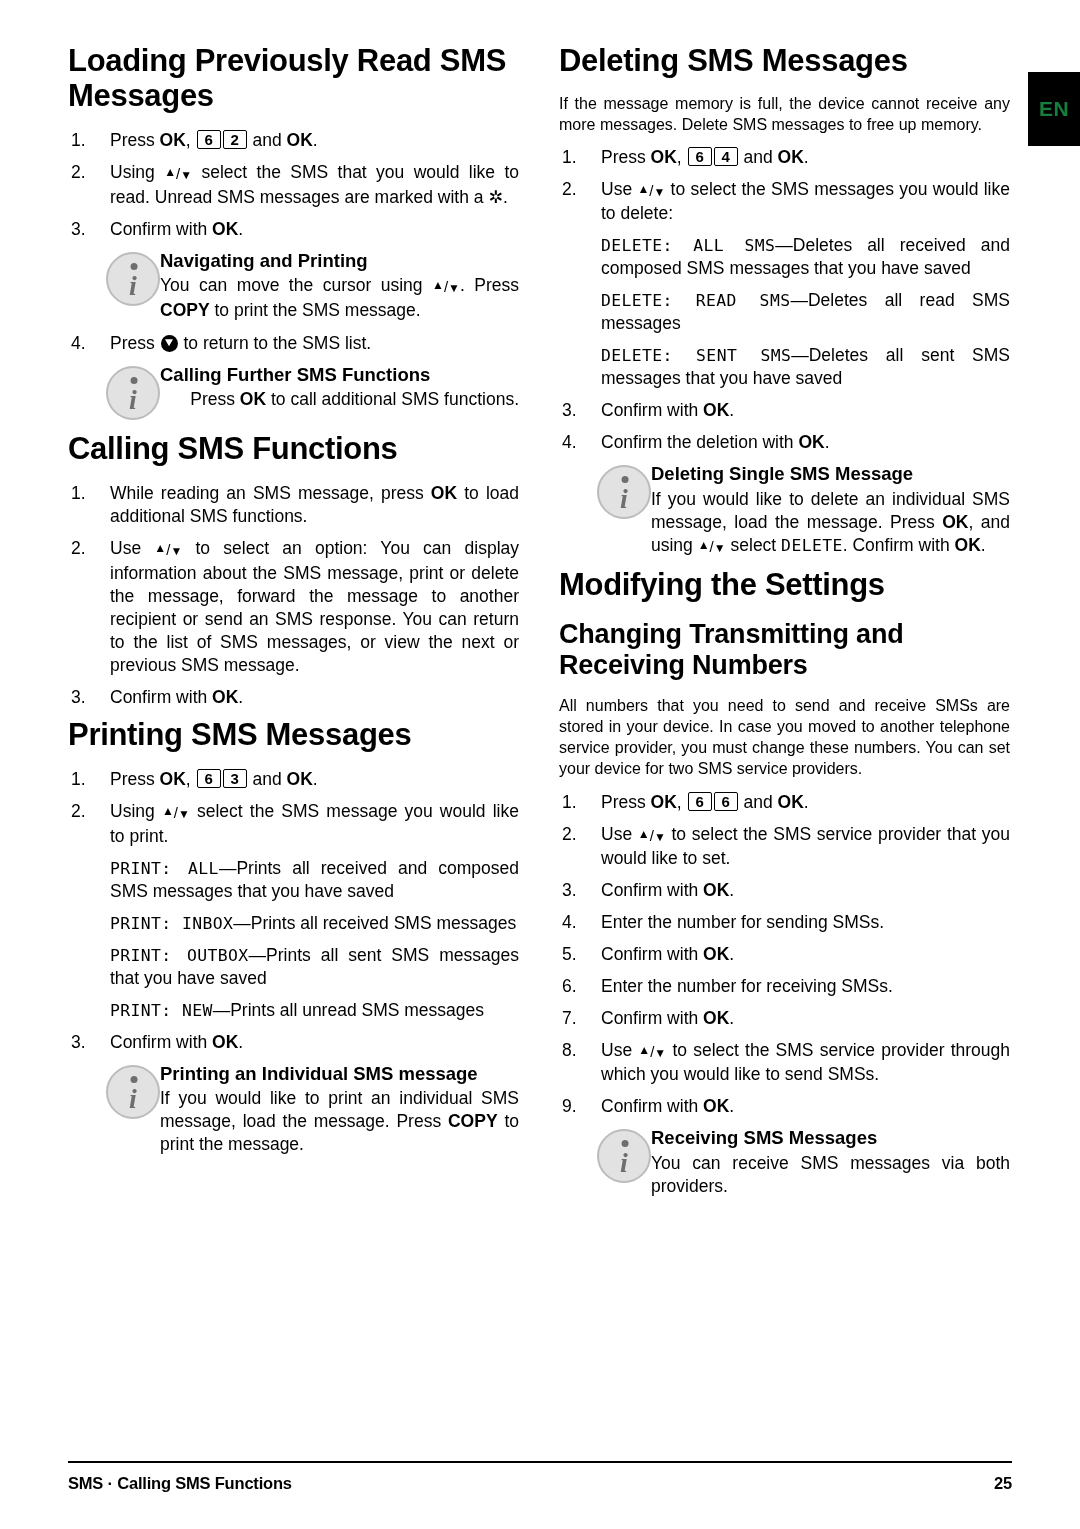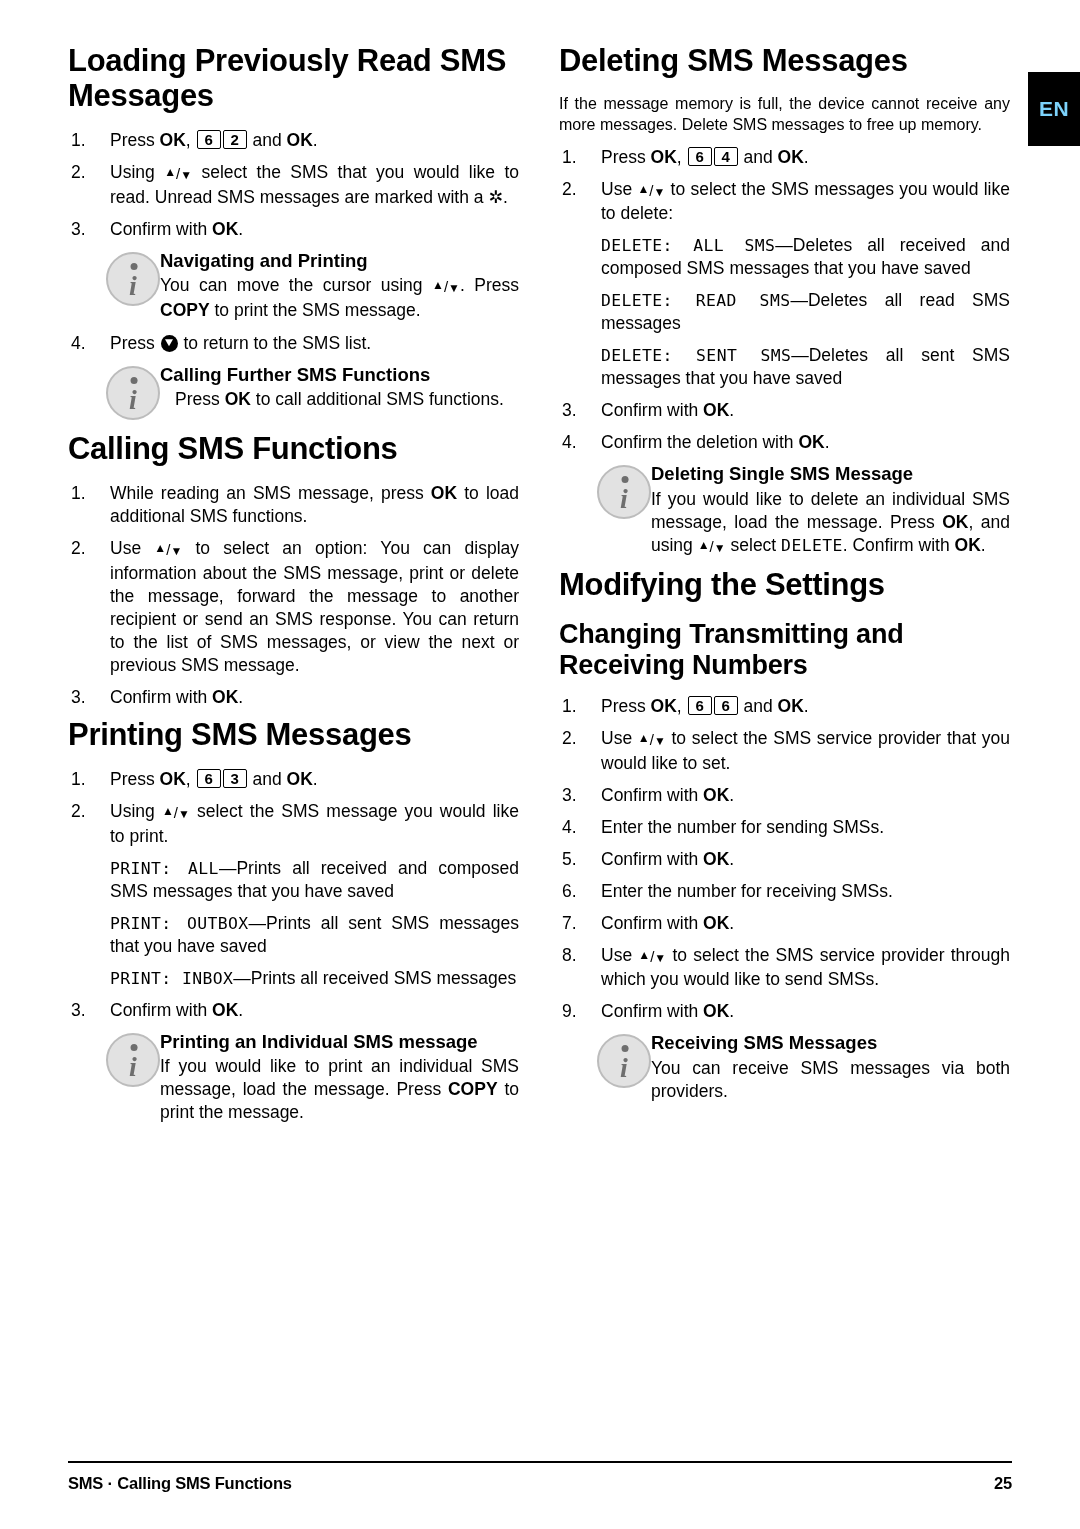--- a/index.html
+++ b/index.html
@@ -12,21 +12,21 @@
     position:relative;
     overflow:hidden;
   }
 
   
   #page { position:relative; width:1080px; height:1529px; }
 
   #lang-tab {
     position:absolute; right:0; top:72px;
     width:52px; height:74px;
-    background:#000; color:#7dd3fc;
+    background:#000; color:#15803d;
     display:flex; align-items:center; justify-content:center;
     font-weight:bold; font-size:21px; letter-spacing:.5px;
   }
 
   #columns {
     position:absolute; left:68px; top:44px;
     width:944px;
     display:flex; gap:40px;
   }
   .col { width:451px; }
@@ -153,21 +153,21 @@
     color:#6e6e6e;
   }
   .note h3 {
     font-size:18.5px; font-weight:bold; margin:0 0 2px 0;
     line-height:1.22;
   }
   .note p {
     font-size:17.5px; line-height:1.315; margin:0;
     text-align:justify;
   }
-  .note p.nojust { text-align:center; }
+  .note p.nojust { text-align:right; }
 
   
   #footer {
     position:absolute; left:68px; bottom:36px; width:944px;
     border-top:2.6px solid #000;
     padding-top:11px;
     display:flex; justify-content:space-between; align-items:baseline;
     font-size:16.5px; font-weight:bold;
     font-family:"Liberation Sans", sans-serif;
     letter-spacing:-.2px;
@@ -251,22 +251,23 @@
           <span class="num">1.</span>
           <span><span>Press </span><b>OK</b><span>, </span><span class="key">6</span><span class="key">3</span><span> and </span><b>OK</b><span>.</span></span>
         </li>
         <li>
           <span class="num">2.</span>
           <span><span>Using </span><span class="updown"><span class="u">▲</span><span class="s">/</span><span class="d">▼</span></span><span> select the SMS message you would like to print.</span></span>
         </li>
       </ol>
 
       <div class="substep"><span class="lcd">PRINT: ALL</span><span>—</span><span>Prints all received and composed SMS messages that you have saved</span></div>
+      <div class="substep"><span class="lcd">PRINT: INBOX</span><span>—</span><span>Prints all received SMS messages</span></div>
       <div class="substep"><span class="lcd">PRINT: OUTBOX</span><span>—</span><span>Prints all sent SMS messages that you have saved</span></div>
-      <div class="substep"><span class="lcd">PRINT: INBOX</span><span>—</span><span>Prints all received SMS messages</span></div>
+      <div class="substep"><span class="lcd">PRINT: NEW</span><span>—</span><span>Prints all unread SMS messages</span></div>
 
       <ol class="steps">
         <li class="nojust">
           <span class="num">3.</span>
           <span><span>Confirm with </span><b>OK</b><span>.</span></span>
         </li>
       </ol>
 
       <div class="note">
         <span class="icon">
@@ -317,20 +318,21 @@
             <span class="stem">i</span>
           </span>
         <h3>Deleting Single SMS Message</h3>
         <p><span>If you would like to delete an individual SMS message, load the message. Press </span><b>OK</b><span>, and using </span><span class="updown"><span class="u">▲</span><span class="s">/</span><span class="d">▼</span></span><span> select </span><span class="lcd">DELETE</span><span>. Confirm with </span><b>OK</b><span>.</span></p>
       </div>
 
       <h1 class="sec gap-top-big">Modifying the Settings</h1>
 
       <h2 class="sub gap-top-mid">Changing Transmitting and Receiving Numbers</h2>
 
+      <p class="body">All numbers that you need to send and receive SMSs are stored in your device. In case you moved to another telephone service provider, you must change these numbers. You can set your device for two SMS service providers.</p>
 
       <ol class="steps">
         <li class="nojust">
           <span class="num">1.</span>
           <span><span>Press </span><b>OK</b><span>, </span><span class="key">6</span><span class="key">6</span><span> and </span><b>OK</b><span>.</span></span>
         </li>
         <li>
           <span class="num">2.</span>
           <span><span>Use </span><span class="updown"><span class="u">▲</span><span class="s">/</span><span class="d">▼</span></span><span> to select the SMS service provider that you would like to set.</span></span>
         </li>

